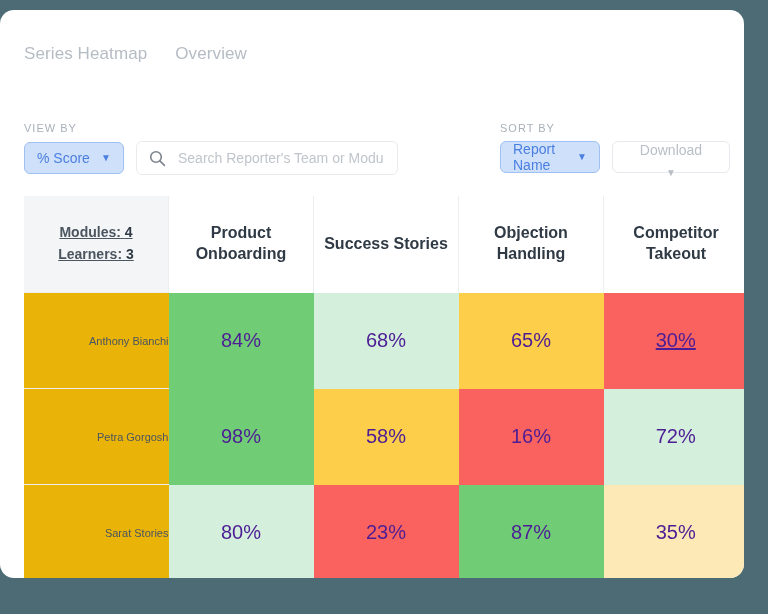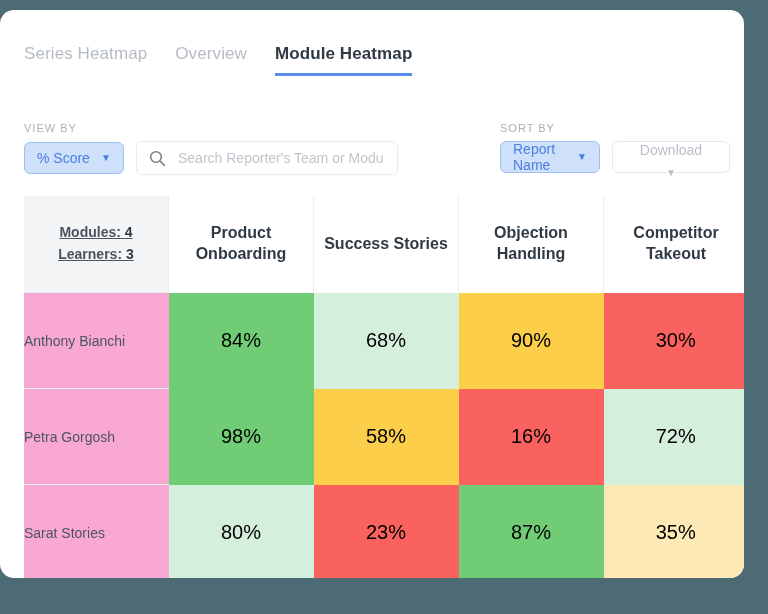--- a/index.html
+++ b/index.html
@@ -157,46 +157,45 @@
     text-align: center;
     vertical-align: middle;
     font-size: 16px;
     font-weight: bold;
     color: #2f3a45;
     line-height: 1.3;
   }
   .row-head {
     width: 144px;
     height: 95px;
-    background: #f9a8d4;
+    background: #eab308;
     border-top: 1px solid #eceff1;
-    text-align: left;
-    vertical-align: middle;
-    font-size: 14px;
+    text-align: right;
+    vertical-align: middle;
+    font-size: 11px;
     color: #4a5560;
     padding-left: 2px;
   }
   .cell {
     width: 144px;
     height: 95px;
     text-align: center;
     vertical-align: middle;
     font-size: 20px;
-    color: #000000;
+    color: #4c1d95;
   }
 </style>
 </head>
 <body style="background: rgb(76, 107, 117);">
 
 <div class="card">
 
   <div class="tabs">
     <div class="tab">Series Heatmap</div>
     <div class="tab">Overview</div>
-    <div class="tab active">Module Heatmap</div>
   </div>
 
   <div class="controls">
 
     <div class="ctl-group" style="left:0;">
       <div class="ctl-label">VIEW BY</div>
       <div class="row-ctl">
         <div class="pill pill-primary">
           <span>% Score</span>
           <span class="caret">▼</span>
@@ -245,22 +244,22 @@
         <th class="col-head">Success Stories</th>
         <th class="col-head">Objection Handling</th>
         <th class="col-head">Competitor Takeout</th>
       </tr>
     </thead>
     <tbody>
       <tr>
         <td class="row-head">Anthony Bianchi</td>
         <td class="cell" style="background: rgb(113, 205, 117);">84%</td>
         <td class="cell" style="background: rgb(212, 239, 220);">68%</td>
-        <td class="cell" style="background: rgb(252, 206, 74);">90%</td>
-        <td class="cell" style="background: rgb(249, 98, 95);">30%</td>
+        <td class="cell" style="background: rgb(252, 206, 74);">65%</td>
+        <td class="cell" style="background: rgb(249, 98, 95); text-decoration: underline;">30%</td>
       </tr>
       <tr>
         <td class="row-head">Petra Gorgosh</td>
         <td class="cell" style="background: rgb(113, 205, 117);">98%</td>
         <td class="cell" style="background: rgb(252, 206, 74);">58%</td>
         <td class="cell" style="background: rgb(249, 98, 95);">16%</td>
         <td class="cell" style="background: rgb(212, 239, 220);">72%</td>
       </tr>
       <tr>
         <td class="row-head">Sarat Stories</td>

